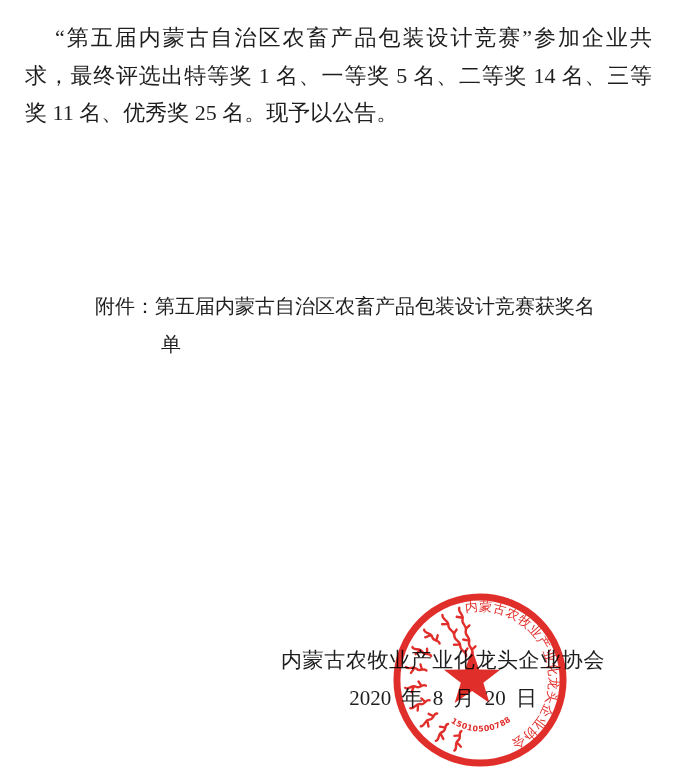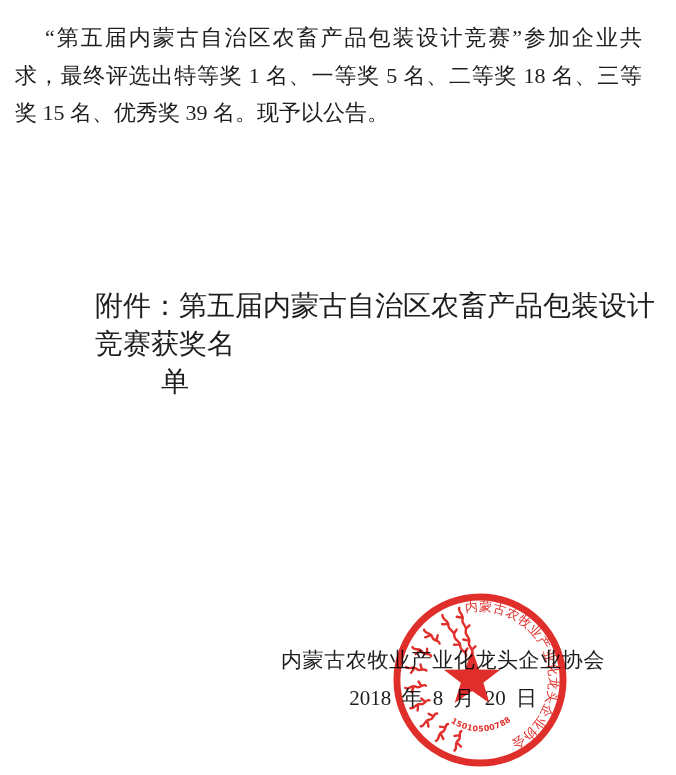--- a/index.html
+++ b/index.html
@@ -1,53 +1,53 @@
 <!DOCTYPE html>
 <html><head>
 <meta charset="utf-8">
 <style>
   html,body{margin:0;padding:0;background:#fff;}
   .page{
     position:relative;width:676px;height:775px;background:#ffffff;overflow:hidden;
     font-family:"Liberation Serif","DejaVu Serif",serif;color:#1e1e1e;
   }
-  .body-text{position:absolute;left:15px;top:19px;width:627px;font-size:22px;line-height:37.5px;}
+  .body-text{position:absolute;left:25px;top:19px;width:627px;font-size:22px;line-height:37.5px;}
   .body-line{text-align:justify;text-align-last:justify;}
   .body-line:first-child{text-indent:30px;}
   .body-line:last-child{text-align:justify;text-align-last:left;}
-  .attachment{position:absolute;left:95px;top:287px;font-size:28px;line-height:38px;}
+  .attachment{position:absolute;left:95px;top:287px;font-size:20px;line-height:38px;}
   .attachment-line2{margin-left:66px;}
   .signature{position:absolute;left:278px;top:645px;width:330px;text-align:center;}
   .org{font-size:21px;letter-spacing:0.6px;line-height:30px;white-space:nowrap;}
   .date{margin-top:10px;font-size:21px;word-spacing:5px;line-height:26px;white-space:nowrap;}
   .seal{position:absolute;left:391px;top:591px;width:178px;height:178px;mix-blend-mode:multiply;opacity:.95;}
   .seal .ring{fill:none;stroke-width:7;}
   .seal-cn{font-size:13px;font-family:"Liberation Serif","DejaVu Serif",serif;letter-spacing:.5px;}
   .seal-num{font-size:8px;font-weight:bold;font-family:"DejaVu Sans","Liberation Sans",sans-serif;letter-spacing:.4px;}
   .mongolian{fill:none;stroke-width:2.4;stroke-linecap:round;}
 </style>
 </head>
 <body>
 
 <div class="page">
 
   <div class="body-text">
     <div class="body-line">“第五届内蒙古自治区农畜产品包装设计竞赛”参加企业共</div>
-    <div class="body-line">求，最终评选出特等奖 1 名、一等奖 5 名、二等奖 18 名、三等</div>
-    <div class="body-line">奖 15 名、优秀奖 39 名。现予以公告。</div>
+    <div class="body-line">求，最终评选出特等奖 1 名、一等奖 5 名、二等奖 14 名、三等</div>
+    <div class="body-line">奖 11 名、优秀奖 25 名。现予以公告。</div>
   </div>
 
   <div class="attachment">
     <div>附件：第五届内蒙古自治区农畜产品包装设计竞赛获奖名</div>
     <div class="attachment-line2">单</div>
   </div>
 
   <div class="signature">
     <div class="org">内蒙古农牧业产业化龙头企业协会</div>
-    <div class="date">2018 年 8 月 20 日</div>
+    <div class="date">2020 年 8 月 20 日</div>
   </div>
 
   <svg class="seal" viewBox="0 0 180 180" aria-hidden="true">
     <defs>
       <path id="arcTop" fill="none" d="M 75.4 21.5 A 70 70 0 0 1 125 150.6"></path>
       <path id="arcBottom" fill="none" d="M 60.2 132.6 A 52 52 0 0 0 119.8 132.6"></path>
       <path id="sq-short" d="M90 14 c-3 3 3 7 0 11 c-3 4 3 7 0 10 M85 20 l4 2 M95 28 l-4 2"></path>
       <path id="sq-long" d="M90 14 c-3 4 3 8 0 12 c-3 4 3 8 0 12 c-3 4 3 8 0 12 c-3 4 3 8 0 12 M85 22 l4 2 M95 34 l-4 2 M85 46 l4 2 M95 56 l-4 2"></path>
     </defs>
 

